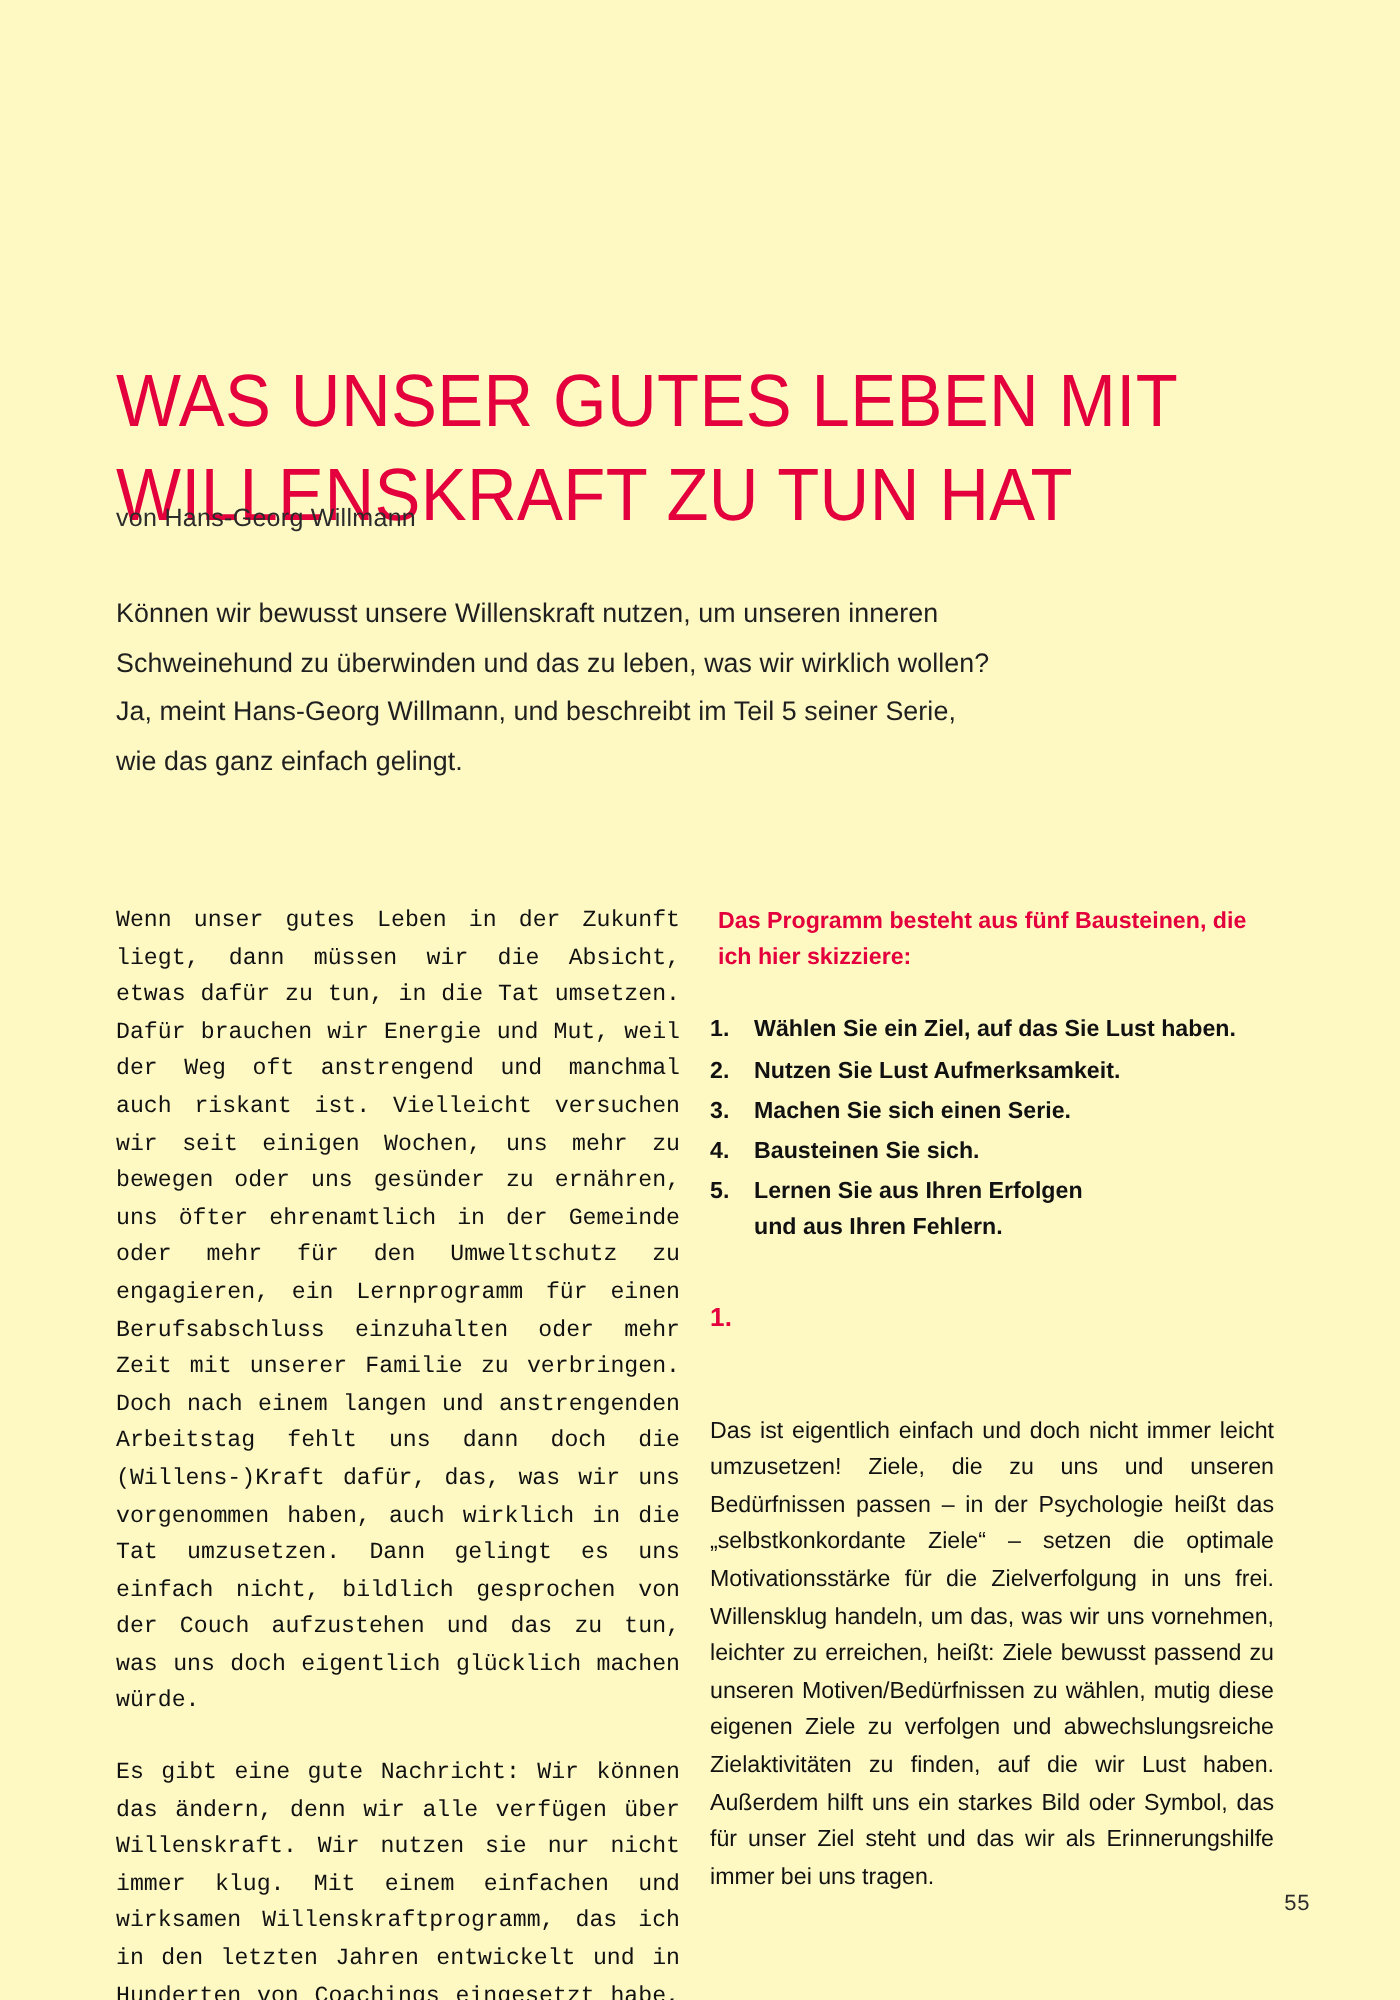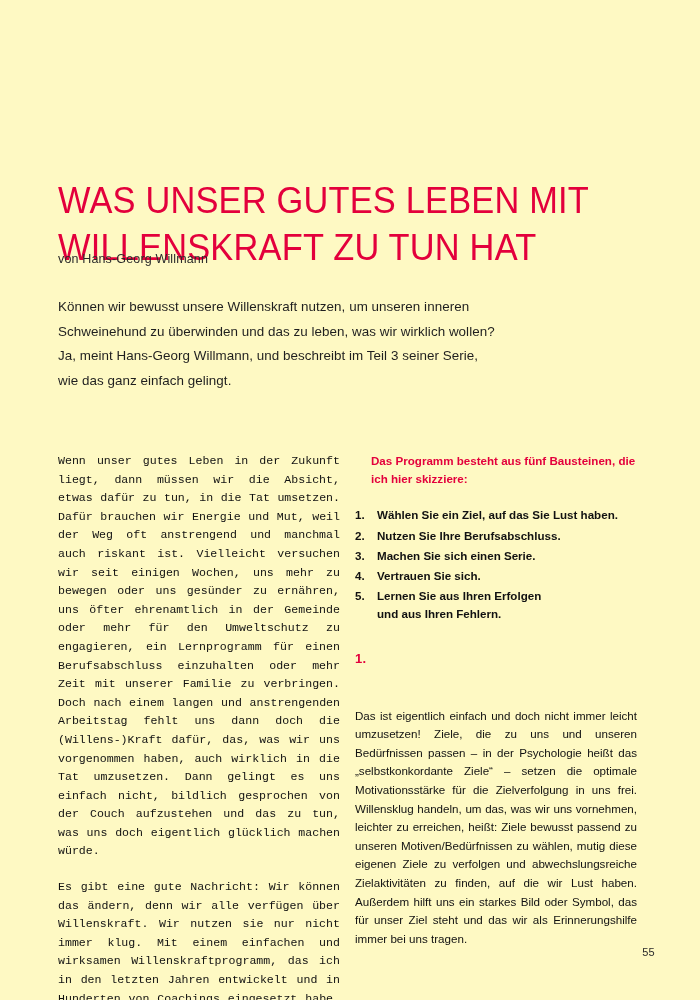--- a/index.html
+++ b/index.html
@@ -83,21 +83,21 @@
     hyphens: none;
   }
   .col p:last-child { margin-bottom: 16px; }
 
   
   .kicker {
     color: #e3003c;
     font-weight: bold;
     font-size: 11.6px;
     line-height: 18.2px;
-    margin: 0 0 18px 16px;
+    margin: 0 0 18px 4px;
     text-align: left;
     white-space: pre-line;
   }
 
   ol.steps {
     margin: 12px 0 26px 0;
     padding: 0;
     list-style: none;
     counter-reset: stepnum;
   }
@@ -152,38 +152,38 @@
 
 <div class="page">
 
   <h1 class="headline">WAS UNSER GUTES LEBEN MIT
 WILLENSKRAFT ZU TUN HAT</h1>
 
   <div class="byline">von Hans-Georg Willmann</div>
 
   <div class="lead">Können wir bewusst unsere Willenskraft nutzen, um unseren inneren
 Schweinehund zu überwinden und das zu leben, was wir wirklich wollen?
-Ja, meint Hans-Georg Willmann, und beschreibt im Teil 3 seiner Serie,
+Ja, meint Hans-Georg Willmann, und beschreibt im Teil 5 seiner Serie,
 wie das ganz einfach gelingt.</div>
 
   <div class="col col-left">
     <p>Wenn unser gutes Leben in der Zukunft liegt, dann müssen wir die Absicht, etwas dafür zu tun, in die Tat umsetzen. Dafür brauchen wir Energie und Mut, weil der Weg oft anstrengend und manchmal auch riskant ist. Vielleicht versuchen wir seit einigen Wochen, uns mehr zu bewegen oder uns gesünder zu ernähren, uns öfter ehrenamtlich in der Gemeinde oder mehr für den Umweltschutz zu engagieren, ein Lernprogramm für einen Berufsabschluss einzuhalten oder mehr Zeit mit unserer Familie zu verbringen. Doch nach einem langen und anstrengenden Arbeitstag fehlt uns dann doch die (Willens-)Kraft dafür, das, was wir uns vorgenommen haben, auch wirklich in die Tat umzusetzen. Dann gelingt es uns einfach nicht, bildlich gesprochen von der Couch aufzustehen und das zu tun, was uns doch eigentlich glücklich machen würde.</p>
     <p>Es gibt eine gute Nachricht: Wir können das ändern, denn wir alle verfügen über Willenskraft. Wir nutzen sie nur nicht immer klug. Mit einem einfachen und wirksamen Willenskraftprogramm, das ich in den letzten Jahren entwickelt und in Hunderten von Coachings eingesetzt habe, gelingt es, von der Couch aufzustehen und mehr Ziele leichter zu erreichen, beruflich schneller voranzukommen und sein Privatleben zu bereichern.</p>
   </div>
 
   <div class="col col-right">
 
     <div class="kicker">Das Programm besteht aus fünf Bausteinen, die
 ich hier skizziere:</div>
 
     <ol class="steps">
       <li>Wählen Sie ein Ziel, auf das Sie Lust haben.</li>
-      <li>Nutzen Sie Ihre Berufsabschluss.</li>
+      <li>Nutzen Sie Lust Aufmerksamkeit.</li>
       <li>Machen Sie sich einen Serie.</li>
-      <li>Vertrauen Sie sich.</li>
+      <li>Bausteinen Sie sich.</li>
       <li>Lernen Sie aus Ihren Erfolgen
 und aus Ihren Fehlern.</li>
     </ol>
 
     <h2 class="section-head">
       <span class="num">1.</span>
     </h2>
 
     <p>Das ist eigentlich einfach und doch nicht immer leicht umzusetzen! Ziele, die zu uns und unseren Bedürfnissen passen – in der Psychologie heißt das „selbstkonkordante Ziele“ – setzen die optimale Motivationsstärke für die Zielverfolgung in uns frei. Willensklug handeln, um das, was wir uns vornehmen, leichter zu erreichen, heißt: Ziele bewusst passend zu unseren Motiven/Bedürfnissen zu wählen, mutig diese eigenen Ziele zu verfolgen und abwechslungsreiche Zielaktivitäten zu finden, auf die wir Lust haben. Außerdem hilft uns ein starkes Bild oder Symbol, das für unser Ziel steht und das wir als Erinnerungshilfe immer bei uns tragen.</p>
   </div>

